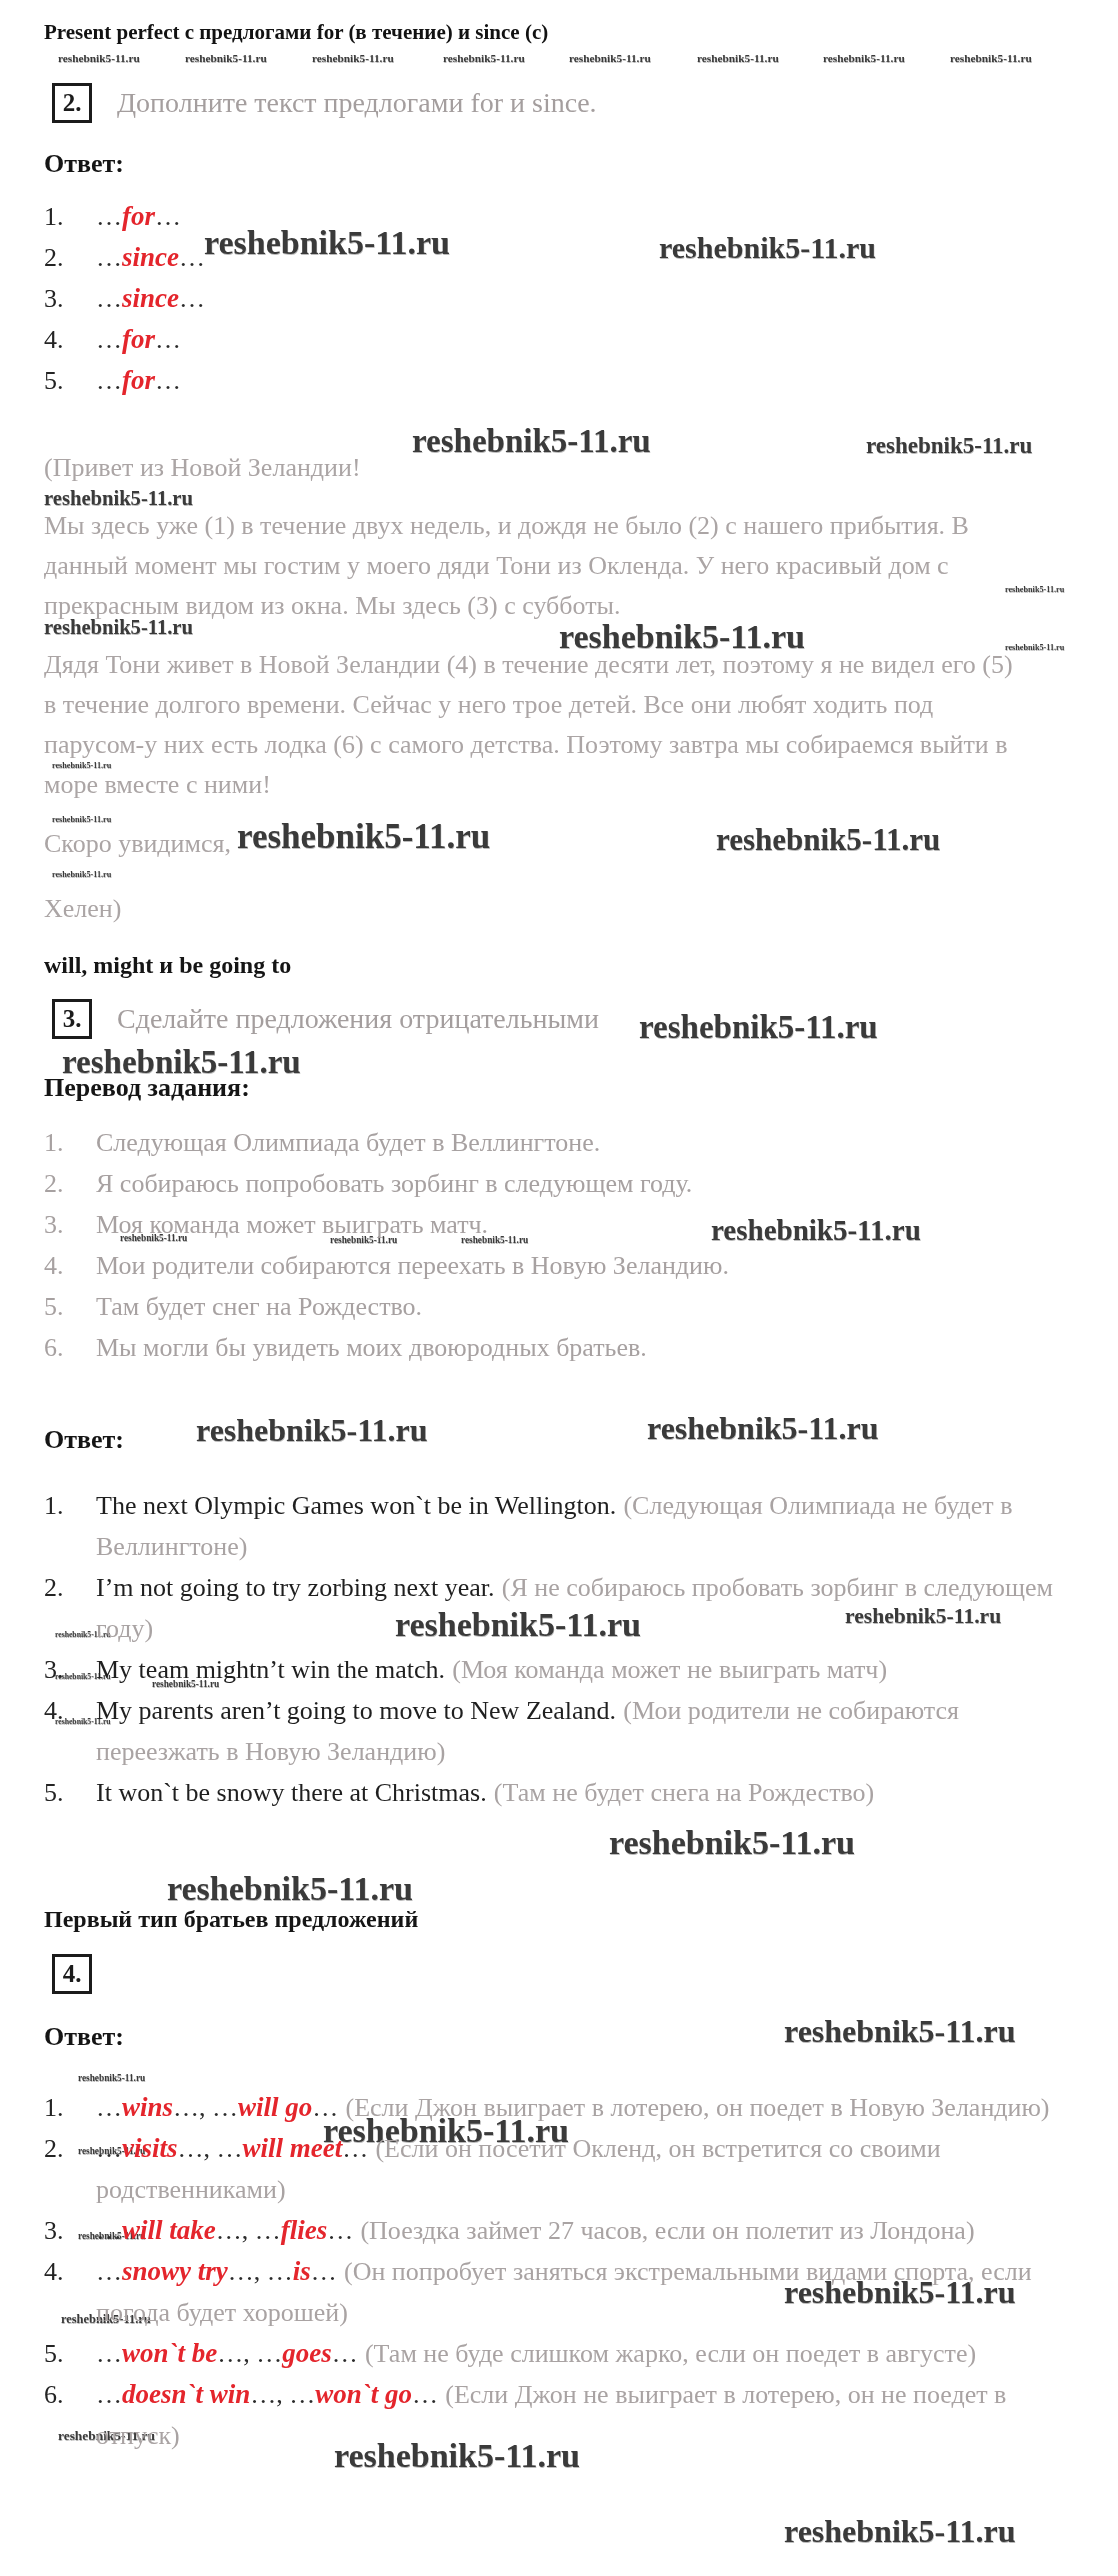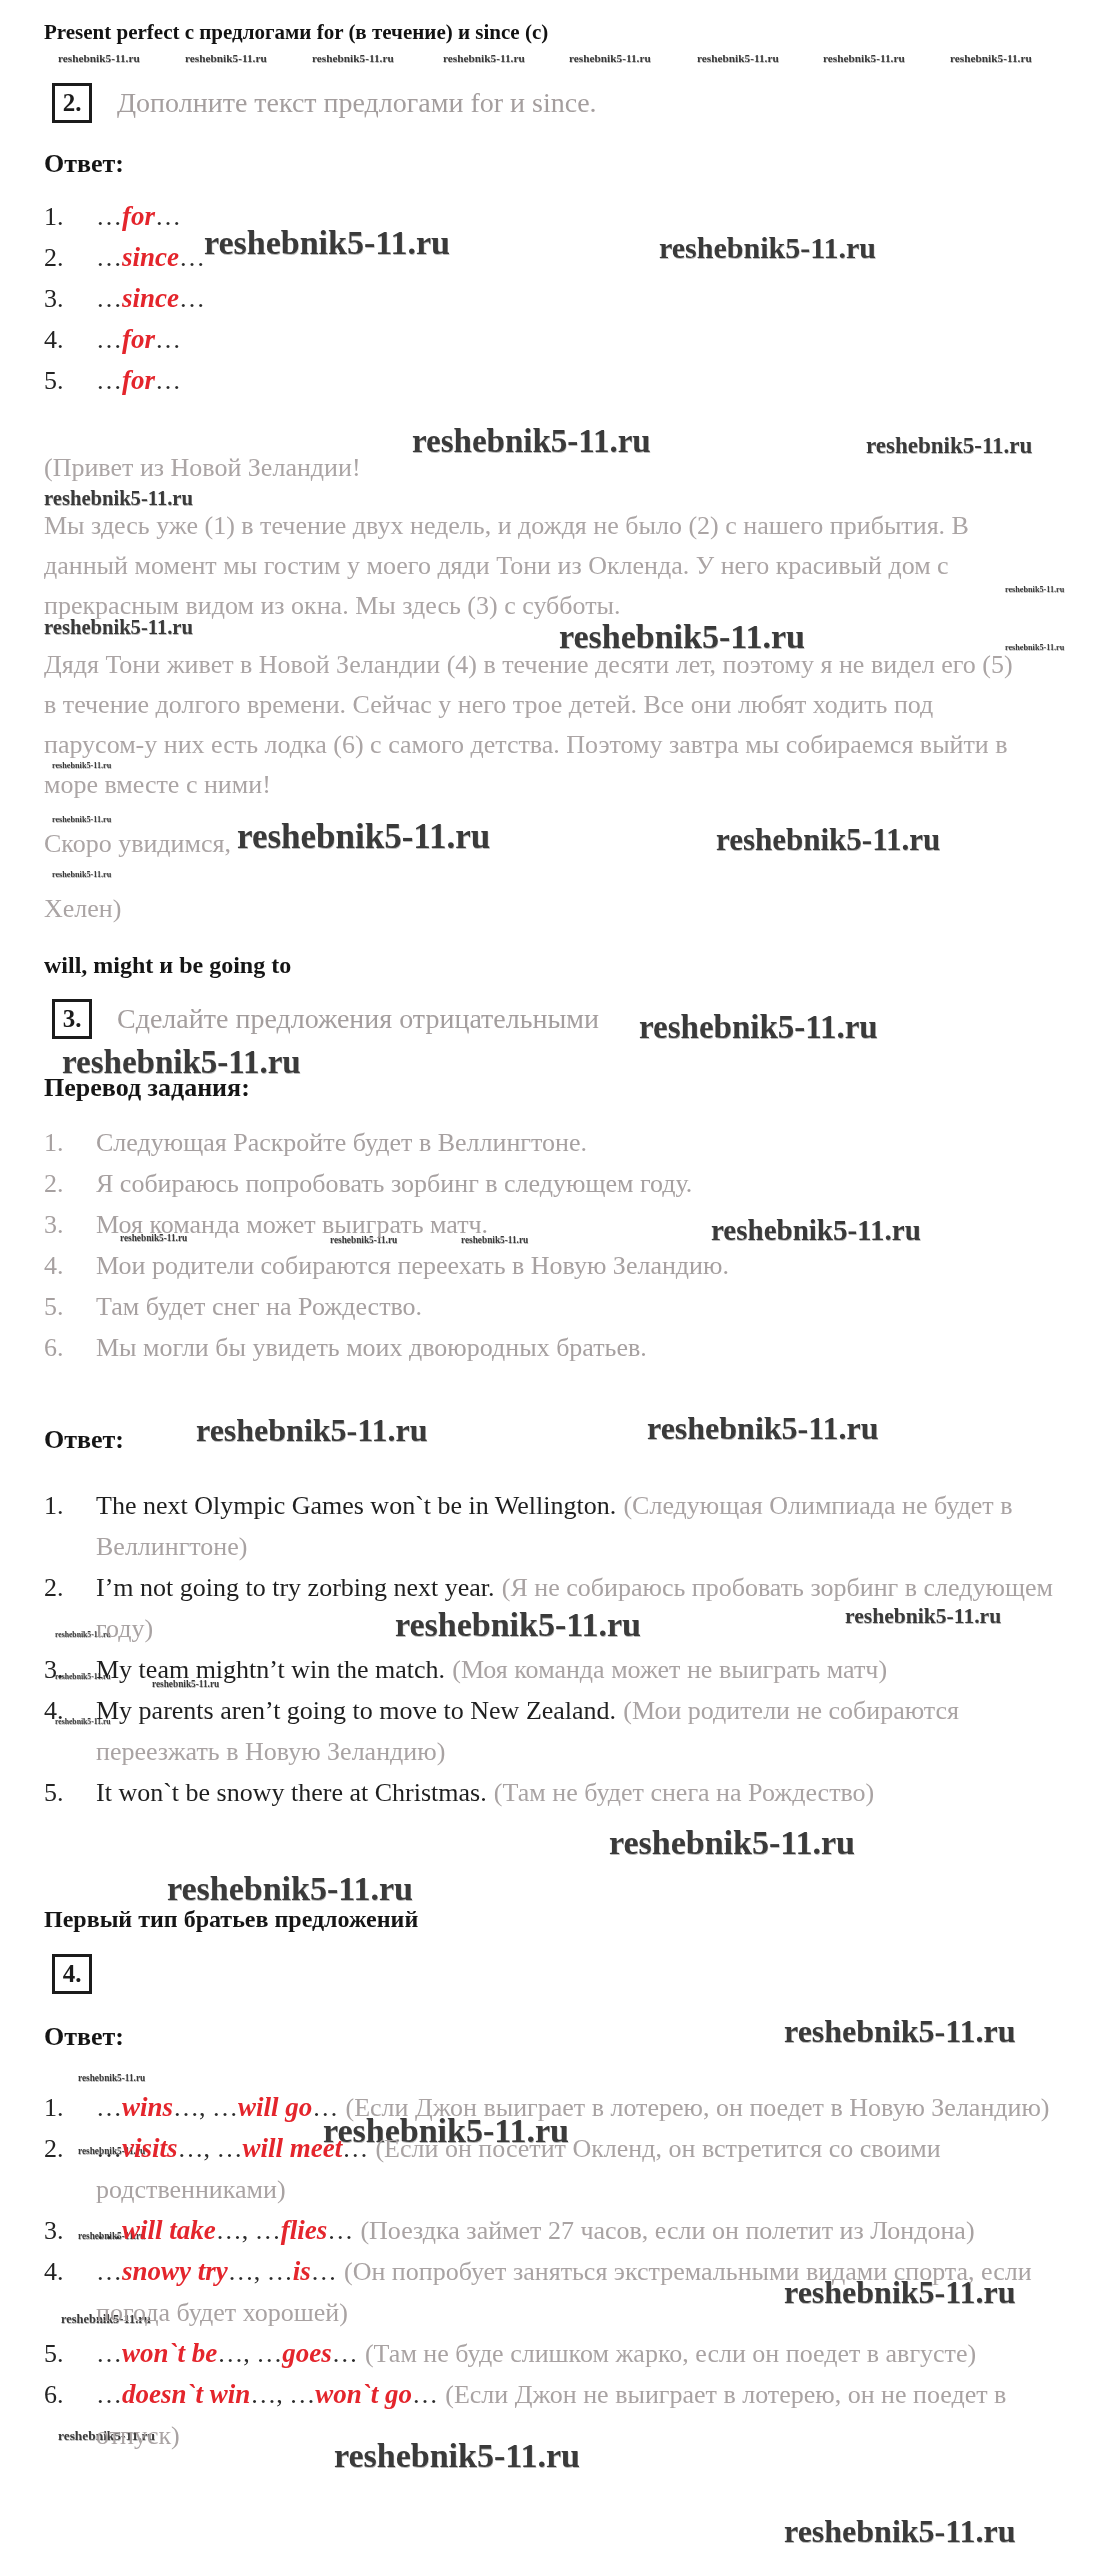--- a/index.html
+++ b/index.html
@@ -120,21 +120,21 @@
   <div class="ex-header" style="top:999px">
     <div class="ex-box">
         <span>3.</span>
       </div>
     <div class="ex-task">Сделайте предложения отрицательными</div>
   </div>
 
   <div class="abs label" style="left:44px;top:1073px">Перевод задания:</div>
 
   <ul class="list gray-list" style="top:1122px">
-    <li><span class="num">1.</span><span>Следующая Раскройте будет в Веллингтоне.</span></li>
+    <li><span class="num">1.</span><span>Следующая Олимпиада будет в Веллингтоне.</span></li>
     <li><span class="num">2.</span><span>Я собираюсь попробовать зорбинг в следующем году.</span></li>
     <li><span class="num">3.</span><span>Моя команда может выиграть матч.</span></li>
     <li><span class="num">4.</span><span>Мои родители собираются переехать в Новую Зеландию.</span></li>
     <li><span class="num">5.</span><span>Там будет снег на Рождество.</span></li>
     <li><span class="num">6.</span><span>Мы могли бы увидеть моих двоюродных братьев.</span></li>
   </ul>
 
   <div class="abs label" style="left:44px;top:1425px">Ответ:</div>
 
   <ul class="list" style="top:1485px">

